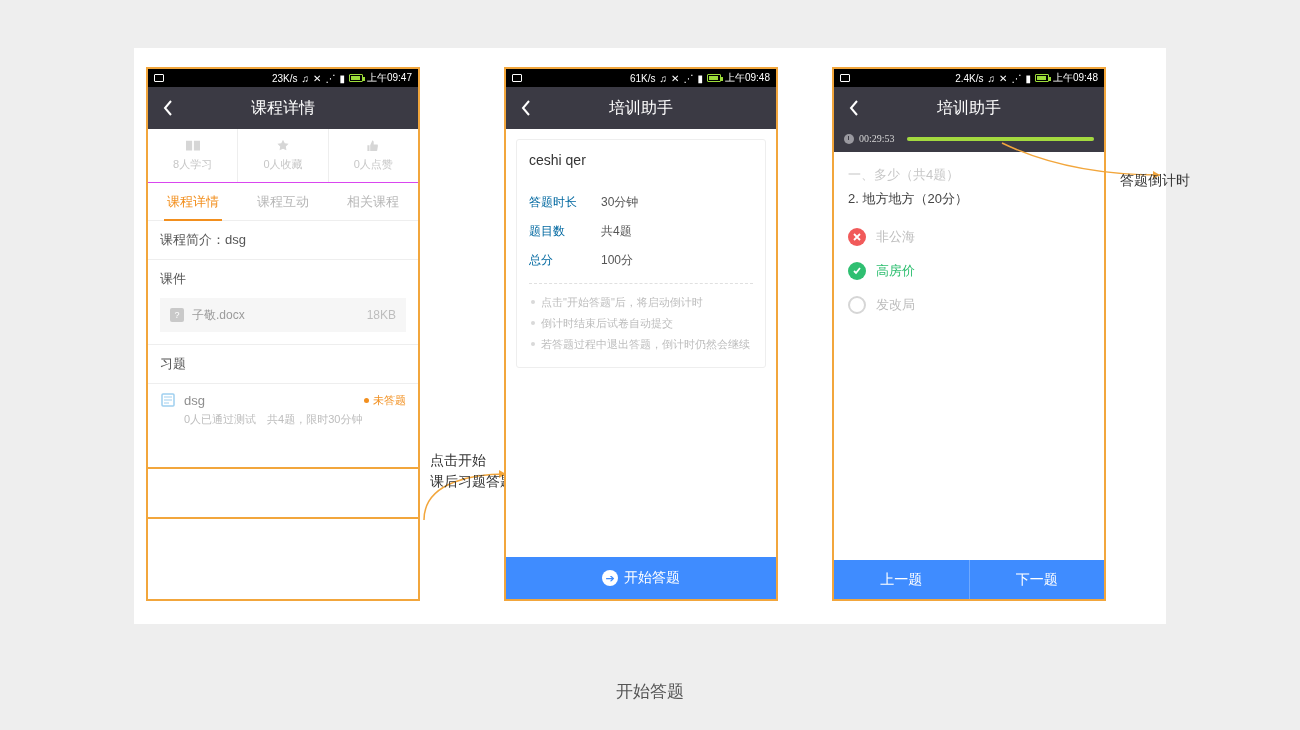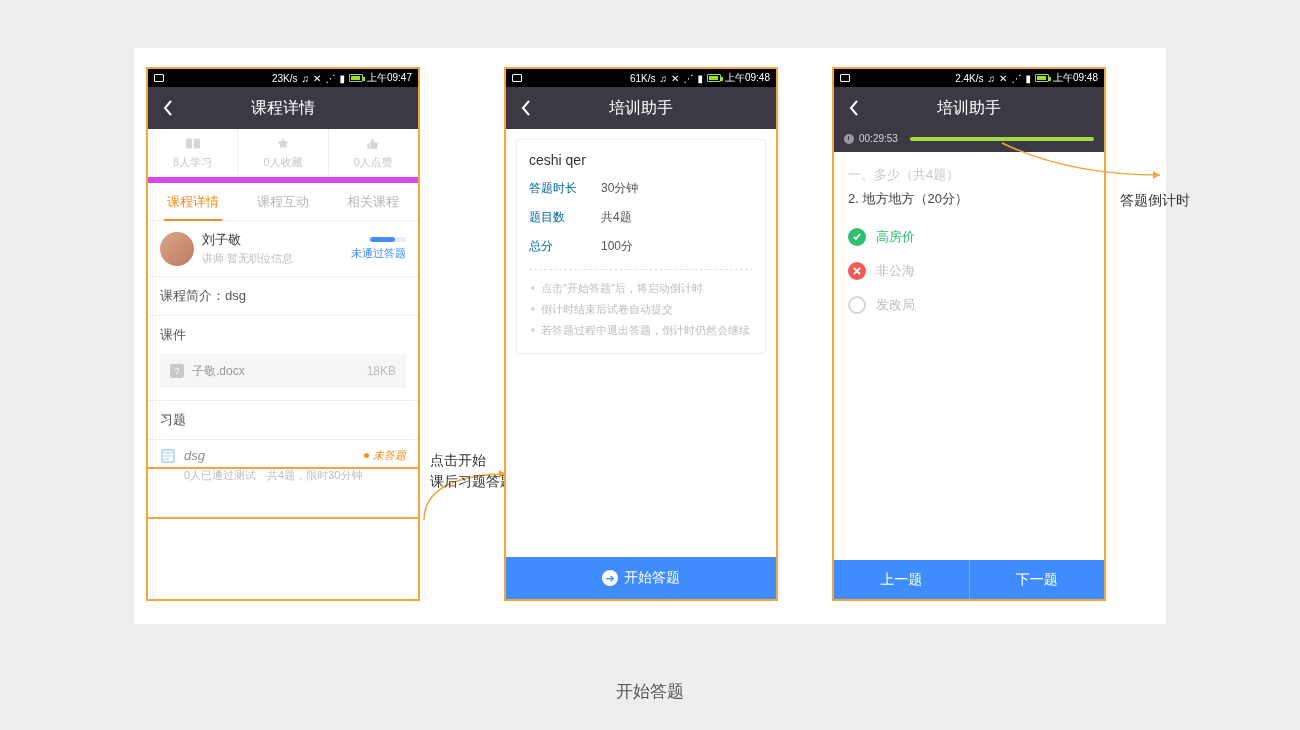--- a/index.html
+++ b/index.html
@@ -22,21 +22,21 @@
   .sb-batt::after{content:"";position:absolute;left:1px;top:1px;bottom:1px;width:9px;background:#9cdc3a;}
   .sb-batt::before{content:"";position:absolute;right:-3px;top:2px;width:2px;height:4px;background:#9cdc3a;}
 
   
   .navbar { height: 42px; background: #3b3a44; color: #fff; display:flex; align-items:center; justify-content:center; position:relative;}
   .navbar .back { position:absolute; left:10px; width:20px; height:30px; display:flex; align-items:center; justify-content:center;}
   .navbar .back svg{width:10px;height:16px;}
   .navbar .title{font-size:16px;}
 
   
-  .stats { display:flex; height:54px; border-bottom:6px solid #d946ef;}
+  .stats { display:flex; height:54px; border-bottom:1px solid #d946ef;}
   .stats .cell{flex:1; display:flex; flex-direction:column; align-items:center; justify-content:center; color:#c7c7c7; font-size:11px;}
   .stats .cell:not(:first-child){border-left:1px solid #eee;}
   .stats svg{width:18px;height:14px;fill:#d6d6d6;margin-bottom:4px;}
 
   .tabs { display:flex; height:38px; border-bottom:1px solid #eee;}
   .tabs .tab{flex:1;display:flex;align-items:center;justify-content:center;font-size:13px;color:#b8b8b8;position:relative;}
   .tabs .tab.active{color:#f28f1e;}
   .tabs .tab.active::after{content:"";position:absolute;left:18%;right:18%;bottom:-1px;height:2px;background:#f28f1e;}
 
   .course-row{padding:10px 12px;border-bottom:1px solid #eee;display:flex;align-items:center;}
@@ -50,69 +50,69 @@
   .status-link{color:#3f8cff;font-size:11px;margin-top:4px;display:block;}
 
   .sec-line{padding:10px 12px;font-size:13px;color:#555;border-bottom:1px solid #eee;}
   .sec-head{padding:10px 12px;font-size:13px;color:#555;}
   .file-row{margin:0 12px 12px;background:#f6f6f6;height:34px;display:flex;align-items:center;padding:0 10px;font-size:12px;color:#a7a7a7;}
   .file-row .fi{width:14px;height:14px;background:#c9c9c9;border-radius:2px;margin-right:8px;display:flex;align-items:center;justify-content:center;color:#fff;font-size:9px;}
   .file-row .fname{flex:1;color:#9b9b9b;}
   .file-row .fsize{color:#bdbdbd;}
 
   .quiz-row{padding:8px 12px 12px;border-top:1px solid #eee;}
-  .quiz-row .r1{display:flex;align-items:flex-start;font-style:italic;}
+  .quiz-row .r1{display:flex;align-items:flex-end;}
   .quiz-ico{width:16px;height:16px;display:flex;align-items:center;justify-content:center;margin-right:8px;}
   .quiz-ico svg{width:14px;height:14px;}
   .quiz-row .qtitle{flex:1;color:#8f8f8f;font-size:13px;}
   .quiz-row .qr{color:#f28f1e;font-size:11px;display:flex;align-items:center;}
   .quiz-row .qr::before{content:"";width:5px;height:5px;border-radius:50%;background:#f28f1e;margin-right:4px;}
   .quiz-row .r2{font-size:11px;color:#bdbdbd;margin-top:4px;margin-left:24px;}
 
   .p1 .hl{position:absolute;left:-2px;right:-2px;top:398px;height:52px;border:2px solid #f2a63c;pointer-events:none;}
 
   
   .card{margin:10px;border:1px solid #eee;border-radius:3px;padding:12px;}
-  .card .ct{font-size:14px;color:#333;margin-bottom:6px;}
+  .card .ct{font-size:14px;color:#333;margin-bottom:20px;}
   .kv{display:flex;font-size:12px;color:#555;padding:6px 0;}
   .kv .k{width:72px;color:#0369a1;}
   .kv .v{color:#555;}
   .divd{border-top:1px dashed #e0e0e0;margin-top:8px;padding-top:8px;}
   .tips{list-style:none;}
   .tips li{font-size:11px;color:#bdbdbd;padding:3px 0 3px 12px;position:relative;}
   .tips li::before{content:"";position:absolute;left:2px;top:8px;width:4px;height:4px;border-radius:50%;background:#d9d9d9;}
   .start-btn{position:absolute;left:0;right:0;bottom:0;height:42px;background:#3f8cff;color:#fff;display:flex;align-items:center;justify-content:center;font-size:14px;}
   .start-btn .circ{width:16px;height:16px;border-radius:50%;background:#fff;color:#3f8cff;display:flex;align-items:center;justify-content:center;margin-right:6px;font-size:11px;}
 
   
   .timerbar{background:#3b3a44;padding:4px 10px 8px;display:flex;align-items:center;}
   .timerbar .clk{width:10px;height:10px;border-radius:50%;background:#9a99a0;margin-right:5px;position:relative;}
   .timerbar .clk::after{content:"";position:absolute;left:4px;top:2px;width:1px;height:4px;background:#3b3a44;}
-  .timerbar .t{color:#d6d6d6;font-size:10px;margin-right:12px;}
+  .timerbar .t{color:#d6d6d6;font-size:10px;margin-right:12px;font-family:Liberation Serif, serif;}
   .timerbar .bar{flex:1;height:4px;background:#5a5963;border-radius:2px;position:relative;}
   .timerbar .bar::after{content:"";position:absolute;left:0;top:0;bottom:0;width:100%;background:#a3d93f;border-radius:2px;}
   .qhead{padding:14px 14px 6px;color:#c7c7c7;font-size:13px;}
   .qtext{padding:0 14px 12px;color:#444;font-size:13px;}
   .opt{display:flex;align-items:center;padding:8px 14px;}
   .opt .ic{width:18px;height:18px;border-radius:50%;margin-right:10px;display:flex;align-items:center;justify-content:center;flex:0 0 auto;}
   .opt.wrong .ic{background:#f15a5a;}
   .opt.right .ic{background:#2fbf71;}
   .opt.none .ic{border:2px solid #d6d6d6;}
   .opt .ic svg{width:10px;height:10px;}
   .opt .lab{font-size:13px;}
   .opt.wrong .lab,.opt.none .lab{color:#bdbdbd;}
   .opt.right .lab{color:#2fbf71;}
   .navbtns{position:absolute;left:0;right:0;bottom:0;height:39px;display:flex;}
   .navbtns .b{flex:1;background:#3f8cff;color:#fff;display:flex;align-items:center;justify-content:center;font-size:14px;}
   .navbtns .b:first-child{border-right:1px solid rgba(255,255,255,0.25);}
 
   
   .anno{position:absolute;font-size:14px;color:#333;line-height:1.5;}
   .anno.a1{left:430px;top:450px;width:120px;}
-  .anno.a2{left:1120px;top:170px;margin-top:20px;}
+  .anno.a2{left:1120px;top:170px;}
   .caption{position:absolute;left:0;right:0;top:680px;text-align:center;font-size:17px;color:#555;}
 
   
   svg.arrow{position:absolute;overflow:visible;pointer-events:none;}
 </style>
 </head>
 <body>
 
 <div class="stage">
   <div class="panel"></div>
@@ -162,31 +162,20 @@
             <path d="M2 9h3v8H2zM6 9l3-7c1 0 2 1 2 2v4h5c1 0 1 1 1 2l-1 6c0 1-1 1-1 1H6z"></path>
           </svg>
           <span>0人点赞</span>
         </div>
     </div>
     <div class="tabs">
       <div class="tab active">课程详情</div>
       <div class="tab">课程互动</div>
       <div class="tab">相关课程</div>
     </div>
-    <div class="course-row">
-      <div class="avatar"></div>
-      <div class="txt">
-        <div class="name">刘子敬</div>
-        <div class="sub">讲师 暂无职位信息</div>
-      </div>
-      <div class="rt">
-        <div class="progress"></div>
-        <span class="status-link">未通过答题</span>
-      </div>
-    </div>
     <div class="sec-line">课程简介：dsg</div>
     <div class="sec-head">课件</div>
     <div class="file-row">
       <span class="fi">?</span>
       <span class="fname">子敬.docx</span>
       <span class="fsize">18KB</span>
     </div>
     <div class="sec-head" style="border-top:1px solid #eee">习题</div>
     <div class="quiz-row">
       <div class="r1">
@@ -295,35 +284,35 @@
         </div>
       <div class="title">培训助手</div>
     </div>
     <div class="timerbar">
       <span class="clk"></span>
       <span class="t">00:29:53</span>
       <span class="bar"></span>
     </div>
     <div class="qhead">一、多少（共4题）</div>
     <div class="qtext">2. 地方地方（20分）</div>
+    <div class="opt wrong">
+      <span class="ic">
+          <svg viewBox="0 0 10 10">
+            <path d="M2 2l6 6M8 2l-6 6" stroke="#fff" stroke-width="1.8"></path>
+          </svg>
+        </span>
+      <span class="lab">非公海</span>
+    </div>
     <div class="opt right">
       <span class="ic">
           <svg viewBox="0 0 10 10">
             <path d="M2 5l2 2 4-5" stroke="#fff" stroke-width="1.8" fill="none"></path>
           </svg>
         </span>
       <span class="lab">高房价</span>
-    </div>
-    <div class="opt wrong">
-      <span class="ic">
-          <svg viewBox="0 0 10 10">
-            <path d="M2 2l6 6M8 2l-6 6" stroke="#fff" stroke-width="1.8"></path>
-          </svg>
-        </span>
-      <span class="lab">非公海</span>
     </div>
     <div class="opt none">
       <span class="ic"></span>
       <span class="lab">发改局</span>
     </div>
     <div class="navbtns">
       <div class="b">上一题</div>
       <div class="b">下一题</div>
     </div>
   </div>

